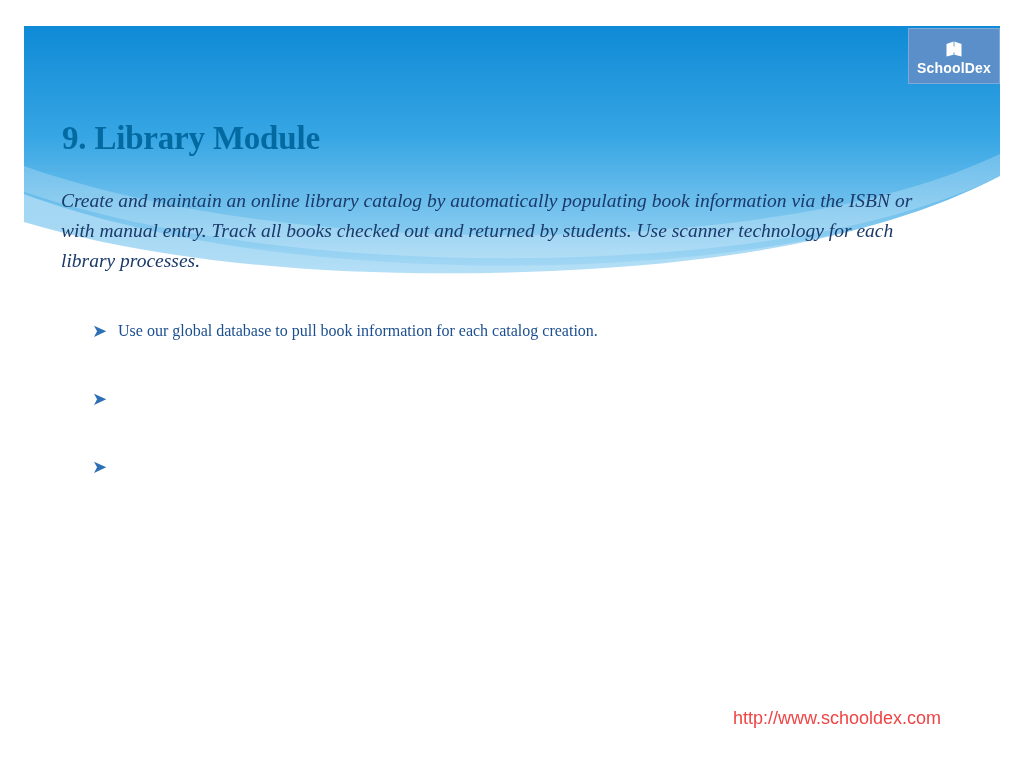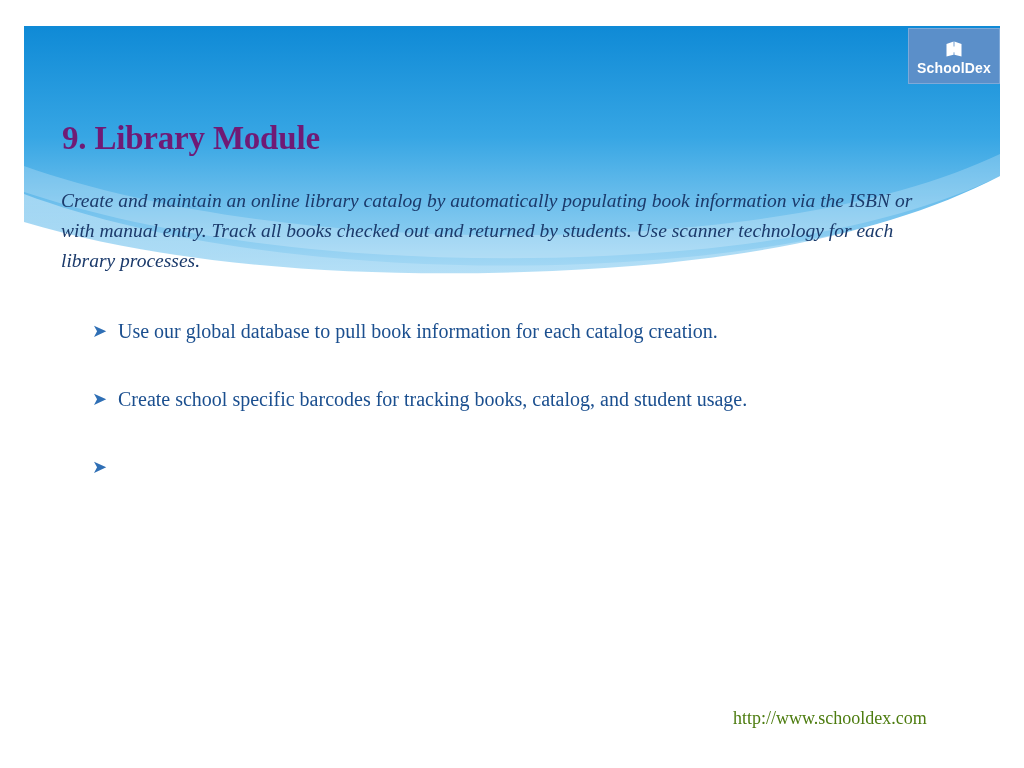--- a/index.html
+++ b/index.html
@@ -63,21 +63,21 @@
     line-height: 16px;
     font-family: "Liberation Sans", sans-serif;
   }
   
   .slide-title {
     position: absolute;
     left: 62px;
     top: 120px;
     font-size: 33px;
     font-weight: bold;
-    color: #701a75;
+    color: #0369a1;
     font-family: "Liberation Serif", serif;
     letter-spacing: -0.2px;
   }
   
   .intro {
     position: absolute;
     left: 61px;
     top: 186px;
     width: 870px;
     font-size: 19.5px;
@@ -101,33 +101,33 @@
   .bullet-marker {
     width: 26px;
     flex: 0 0 26px;
     color: #2f6fb5;
     font-size: 18px;
     line-height: 26px;
     text-align: left;
     font-family: "DejaVu Sans", sans-serif;
   }
   .bullet-text {
-    font-size: 20px;
+    font-size: 16px;
     line-height: 26px;
     color: #1b4f8f;
     font-family: "Liberation Serif", serif;
   }
   
   .footer-url {
     position: absolute;
     left: 733px;
     top: 708px;
     font-size: 18px;
-    color: #4d7c0f;
-    font-family: Liberation Serif, serif;
+    color: #ef4444;
+    font-family: Liberation Sans, sans-serif;
   }
 </style>
 </head>
 <body>
 
 <div class="slide">
 
   <div class="banner">
     <svg class="banner-svg" viewBox="0 0 976 256" preserveAspectRatio="none">
       <defs>
@@ -160,21 +160,20 @@
 
   <div class="intro">Create and maintain an online library catalog by automatically populating book information via the ISBN or with manual entry. Track all books checked out and returned by students. Use scanner technology for each library processes.</div>
 
   <div class="bullets">
     <div class="bullet-row">
       <span class="bullet-marker">➤</span>
       <span class="bullet-text">Use our global database to pull book information for each catalog creation.</span>
     </div>
     <div class="bullet-row">
       <span class="bullet-marker">➤</span>
-      <span class="bullet-text">Create school specific barcodes for tracking books, catalog, and student usage.</span>
     </div>
     <div class="bullet-row">
       <span class="bullet-marker">➤</span>
     </div>
   </div>
 
   <div class="footer-url">http://www.schooldex.com</div>
 
 </div>
 

